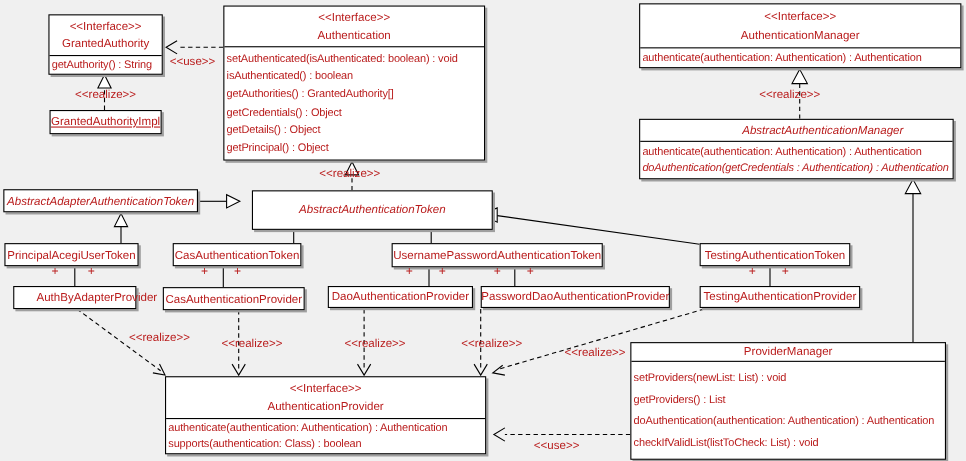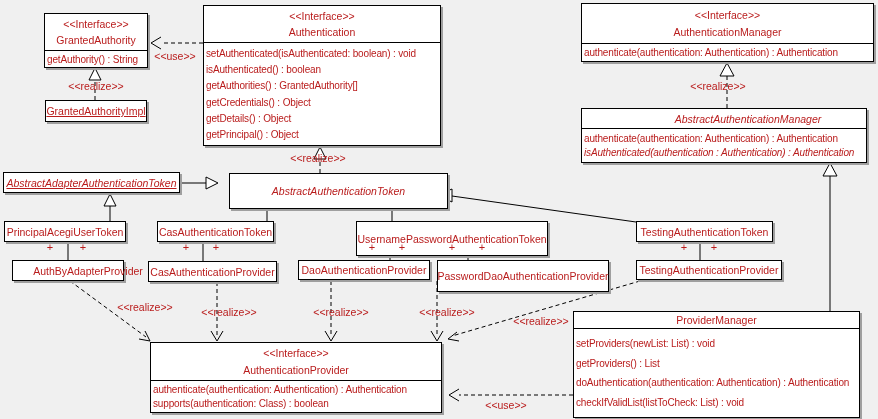--- a/index.html
+++ b/index.html
@@ -183,61 +183,61 @@
       <span class="m">authenticate(authentication: Authentication) : Authentication</span>
     </div>
   </div>
 
   <div class="node" style="left:581px;top:108px;width:286px;height:55px;">
     <div class="hdr sep" style="height:19px;padding-left:48px;">
       <span class="cname it">AbstractAuthenticationManager</span>
     </div>
     <div class="methods">
       <span class="m">authenticate(authentication: Authentication) : Authentication</span>
-      <span class="m it">isAuthenticated(authentication : Authentication) : Authentication</span>
-    </div>
-  </div>
-
-  <div class="node simple" style="left:3px;top:172px;width:177px;height:21px;text-decoration:underline;">
+      <span class="m it">doAuthentication(getCredentials : Authentication) : Authentication</span>
+    </div>
+  </div>
+
+  <div class="node simple" style="left:3px;top:172px;width:177px;height:21px;">
     <span class="cname it">AbstractAdapterAuthenticationToken</span>
   </div>
 
   <div class="node simple" style="left:229px;top:173px;width:219px;height:36px;align-items:center;">
     <span class="cname it">AbstractAuthenticationToken</span>
   </div>
 
   <div class="node simple" style="left:4px;top:221px;width:122px;height:21px;align-items:center;">
     <span class="cname">PrincipalAcegiUserToken</span>
   </div>
 
   <div class="node simple" style="left:157px;top:221px;width:117px;height:21px;">
     <span class="cname">CasAuthenticationToken</span>
   </div>
 
-  <div class="node simple" style="left:356px;top:221px;width:192px;height:35px;">
+  <div class="node simple" style="left:356px;top:221px;width:192px;height:22px;">
     <span class="cname">UsernamePasswordAuthenticationToken</span>
   </div>
 
   <div class="node simple" style="left:636px;top:221px;width:137px;height:21px;">
     <span class="cname">TestingAuthenticationToken</span>
   </div>
 
   <div class="node simple" style="left:12px;top:260px;width:112px;height:21px;padding-left:40px;">
     <span class="cname">AuthByAdapterProvider</span>
   </div>
 
   <div class="node simple" style="left:148px;top:261px;width:129px;height:21px;">
     <span class="cname">CasAuthenticationProvider</span>
   </div>
 
   <div class="node simple" style="left:298px;top:260px;width:132px;height:20px;">
     <span class="cname">DaoAuthenticationProvider</span>
   </div>
 
-  <div class="node simple" style="left:437px;top:260px;width:172px;height:32px;">
+  <div class="node simple" style="left:437px;top:260px;width:172px;height:20px;">
     <span class="cname">PasswordDaoAuthenticationProvider</span>
   </div>
 
   <div class="node simple" style="left:636px;top:260px;width:146px;height:20px;">
     <span class="cname">TestingAuthenticationProvider</span>
   </div>
 
   <div class="node" style="left:150px;top:342px;width:292px;height:71px;">
     <div class="hdr sep" style="height:37px;">
       <span class="stereo">&lt;&lt;Interface&gt;&gt;</span>

